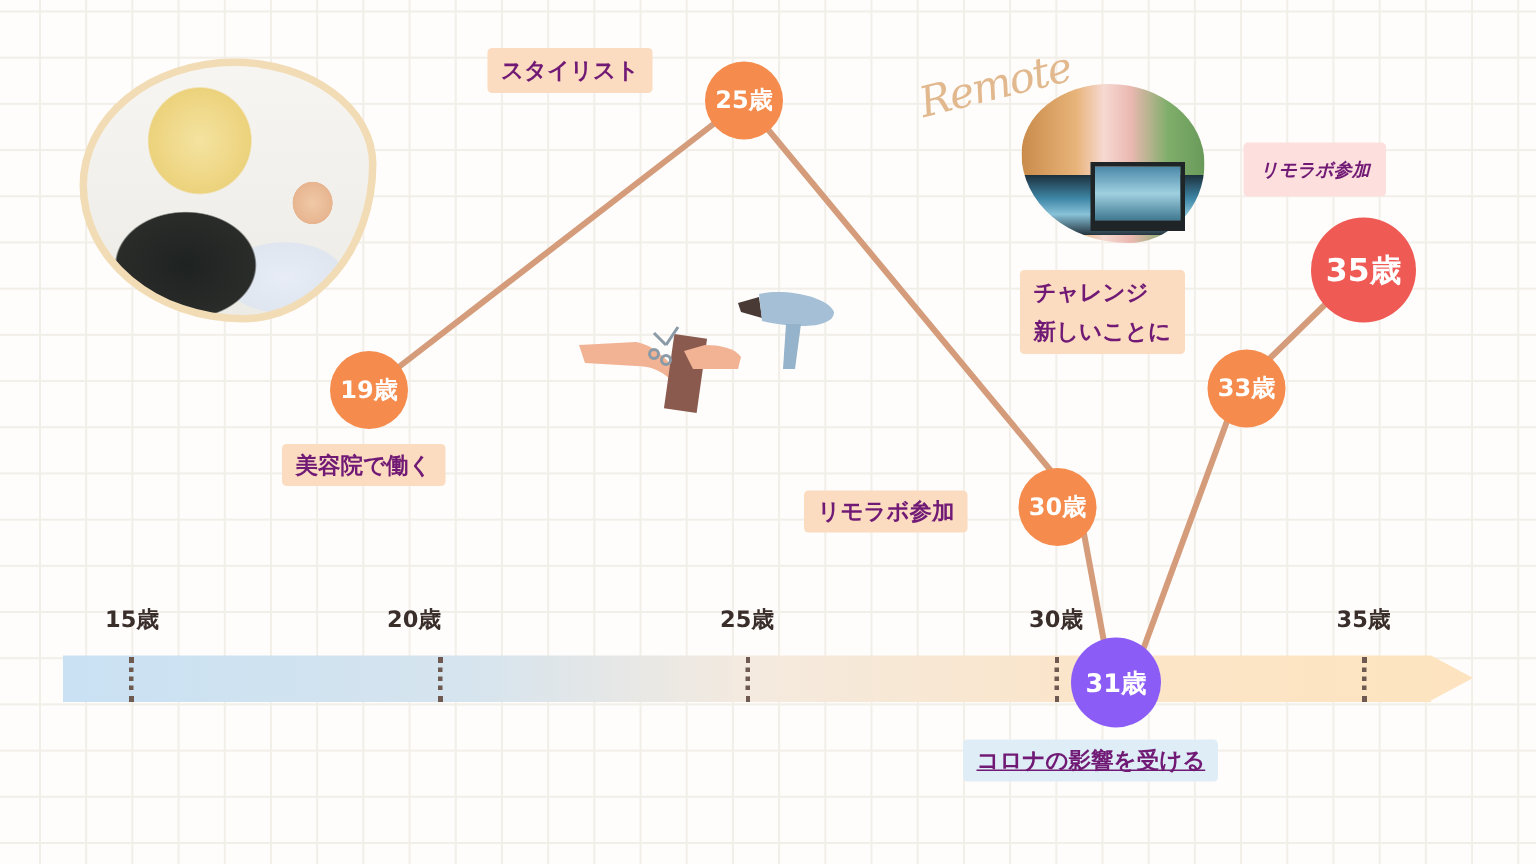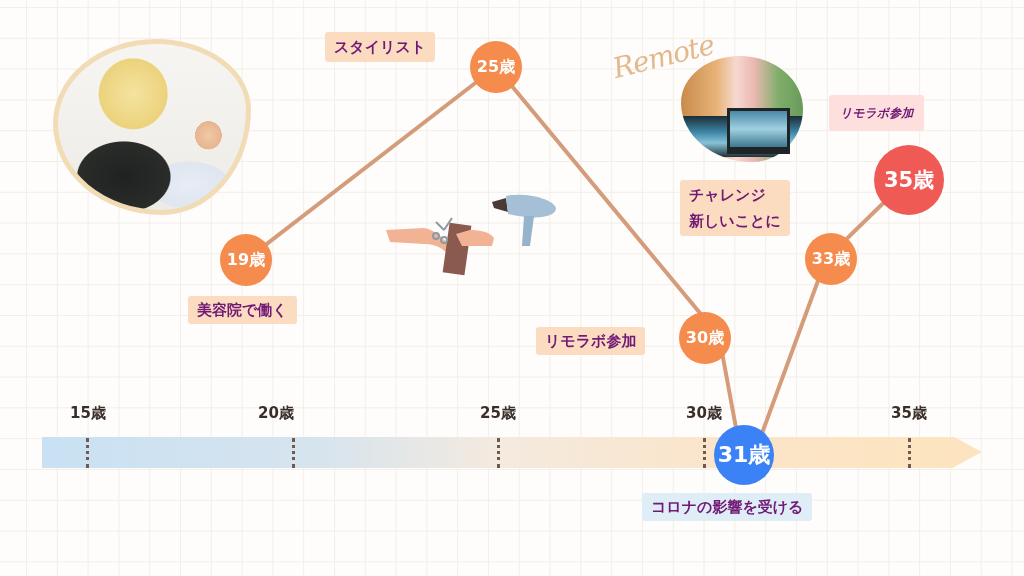--- a/index.html
+++ b/index.html
@@ -30,29 +30,29 @@
   .tick-label {
     position: absolute; top: 404px; font-weight: bold; font-size: 15px;
     color: #3a2e2a; transform: translateX(-50%); white-space: nowrap;
   }
   .node {
     position: absolute; border-radius: 50%; color: #ffffff; font-weight: bold;
     display: flex; align-items: center; justify-content: center;
     transform: translate(-50%, -50%); white-space: nowrap;
   }
   .node.orange { background: #f58b4c; width: 52px; height: 52px; font-size: 16px; }
-  .node.blue { background: #3b82f6; width: 60px; height: 60px; font-size: 22px; }
+  .node.blue { background: #8b5cf6; width: 60px; height: 60px; font-size: 17px; }
   .node.red { background: #ef5a55; width: 70px; height: 70px; font-size: 21px; }
   .label {
     position: absolute; background: #fcdcc0; color: #701a75; font-weight: bold;
     font-size: 15px; line-height: 24px; padding: 2px 9px; border-radius: 3px;
     white-space: nowrap;
   }
   .label.two { line-height: 26px; }
-  .label.blue { background: #dfedf7; }
+  .label.blue { background: #dfedf7; text-decoration: underline; }
   .label.pink { background: #fde0de; font-size: 12px; padding: 6px 11px; font-style: italic; }
   .photo {
     position: absolute; overflow: hidden;
   }
   .photo1 {
     left: 53px; top: 39px; width: 198px; height: 176px;
     border-radius: 52% 48% 45% 55% / 48% 40% 60% 52%;
     border: 5px solid #f2dcb6;
     box-sizing: border-box;
     background:

